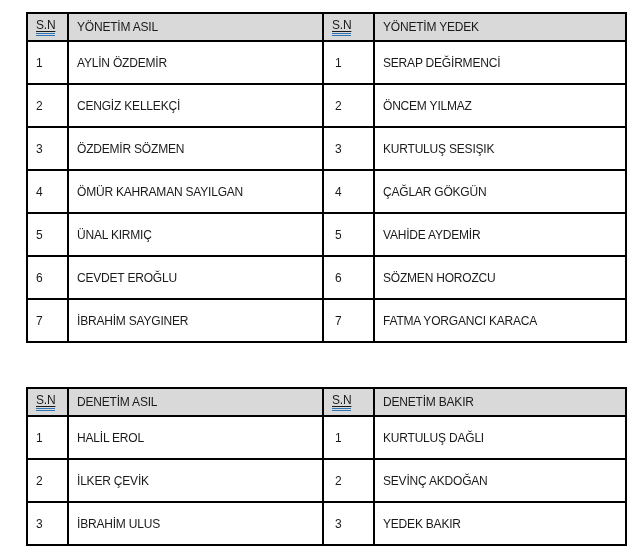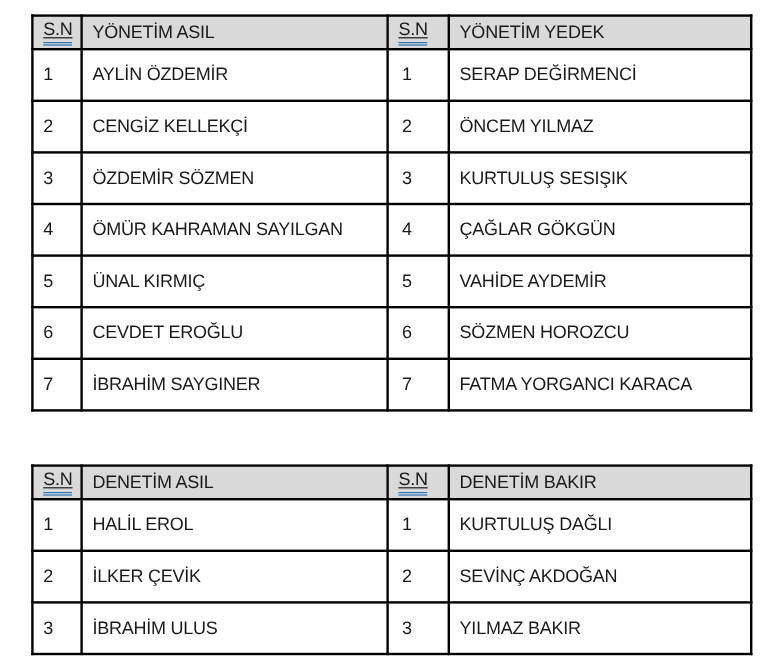--- a/index.html
+++ b/index.html
@@ -25,21 +25,21 @@
     width: 599px;
     background: #ffffff;
   }
   #table-yonetim { top: 12px; }
   #table-denetim { top: 387px; }
   table.doc-table th,
   table.doc-table td {
     border: 2px solid #000000;
     vertical-align: middle;
     text-align: left;
-    font-size: 15px;
+    font-size: 12px;
     letter-spacing: -0.2px;
     font-weight: normal;
     white-space: nowrap;
     overflow: hidden;
   }
   table.doc-table th {
     background: #d9d9d9;
     height: 28px;
     padding: 2px 4px 2px 8px;
   }
@@ -150,18 +150,18 @@
         <tr>
           <td class="sn-cell-1">2</td>
           <td>İLKER ÇEVİK</td>
           <td class="sn-cell-2">2</td>
           <td>SEVİNÇ AKDOĞAN</td>
         </tr>
         <tr>
           <td class="sn-cell-1">3</td>
           <td>İBRAHİM ULUS</td>
           <td class="sn-cell-2">3</td>
-          <td>YILMAZ BAKIR</td>
+          <td>YEDEK BAKIR</td>
         </tr>
       </tbody>
   </table>
 
 </div>
 
 </body></html>

